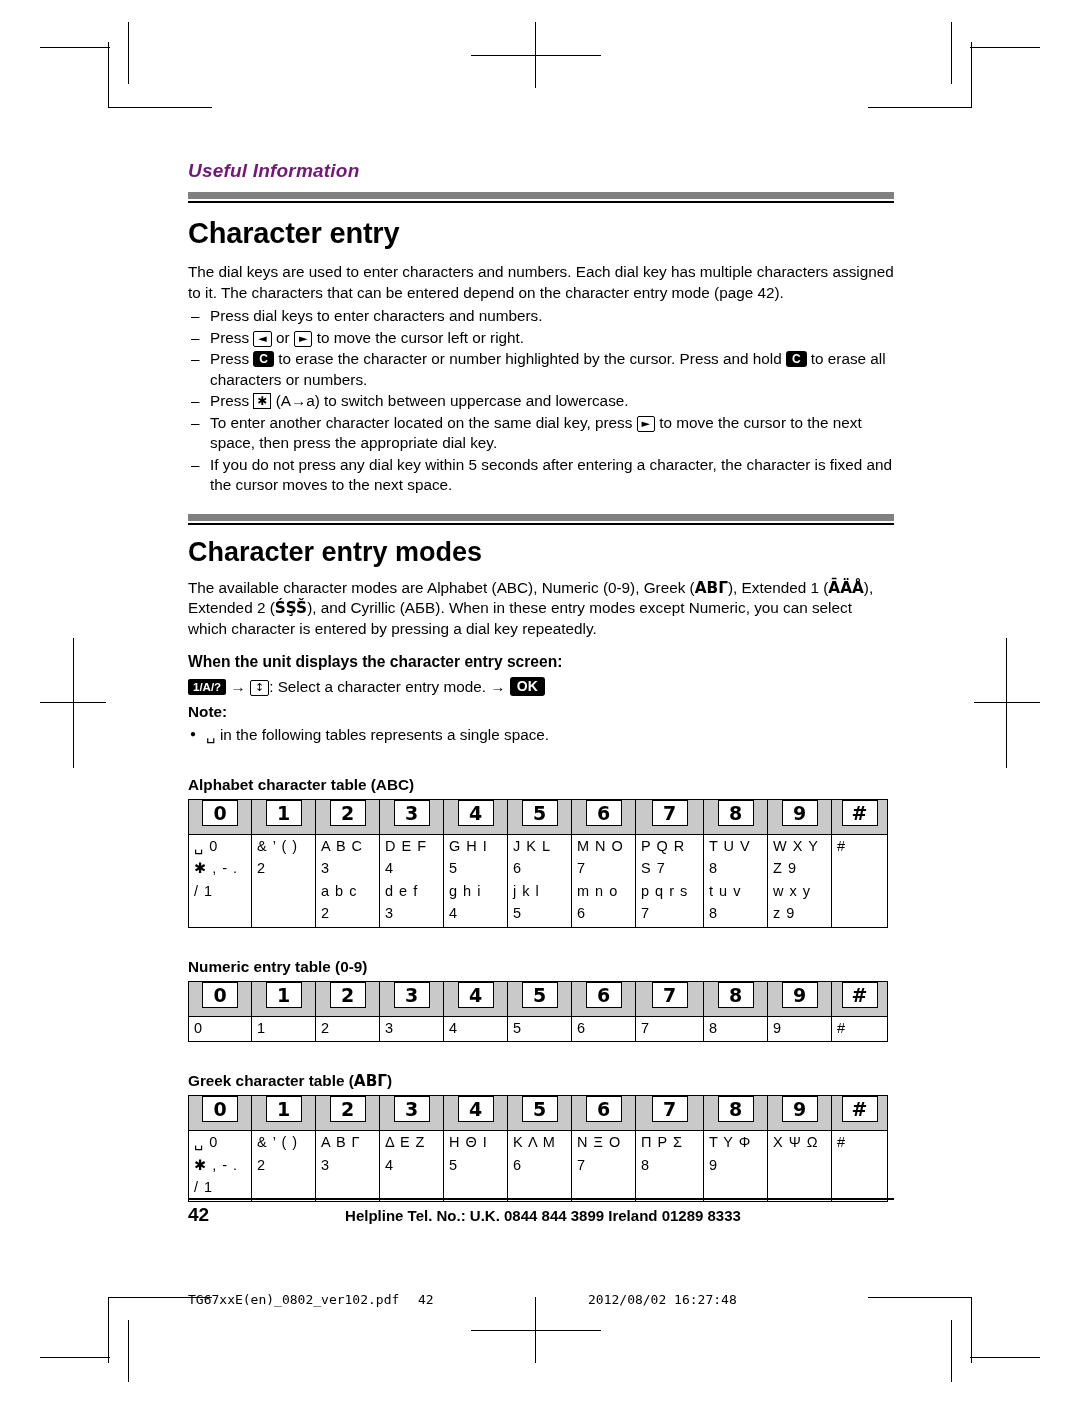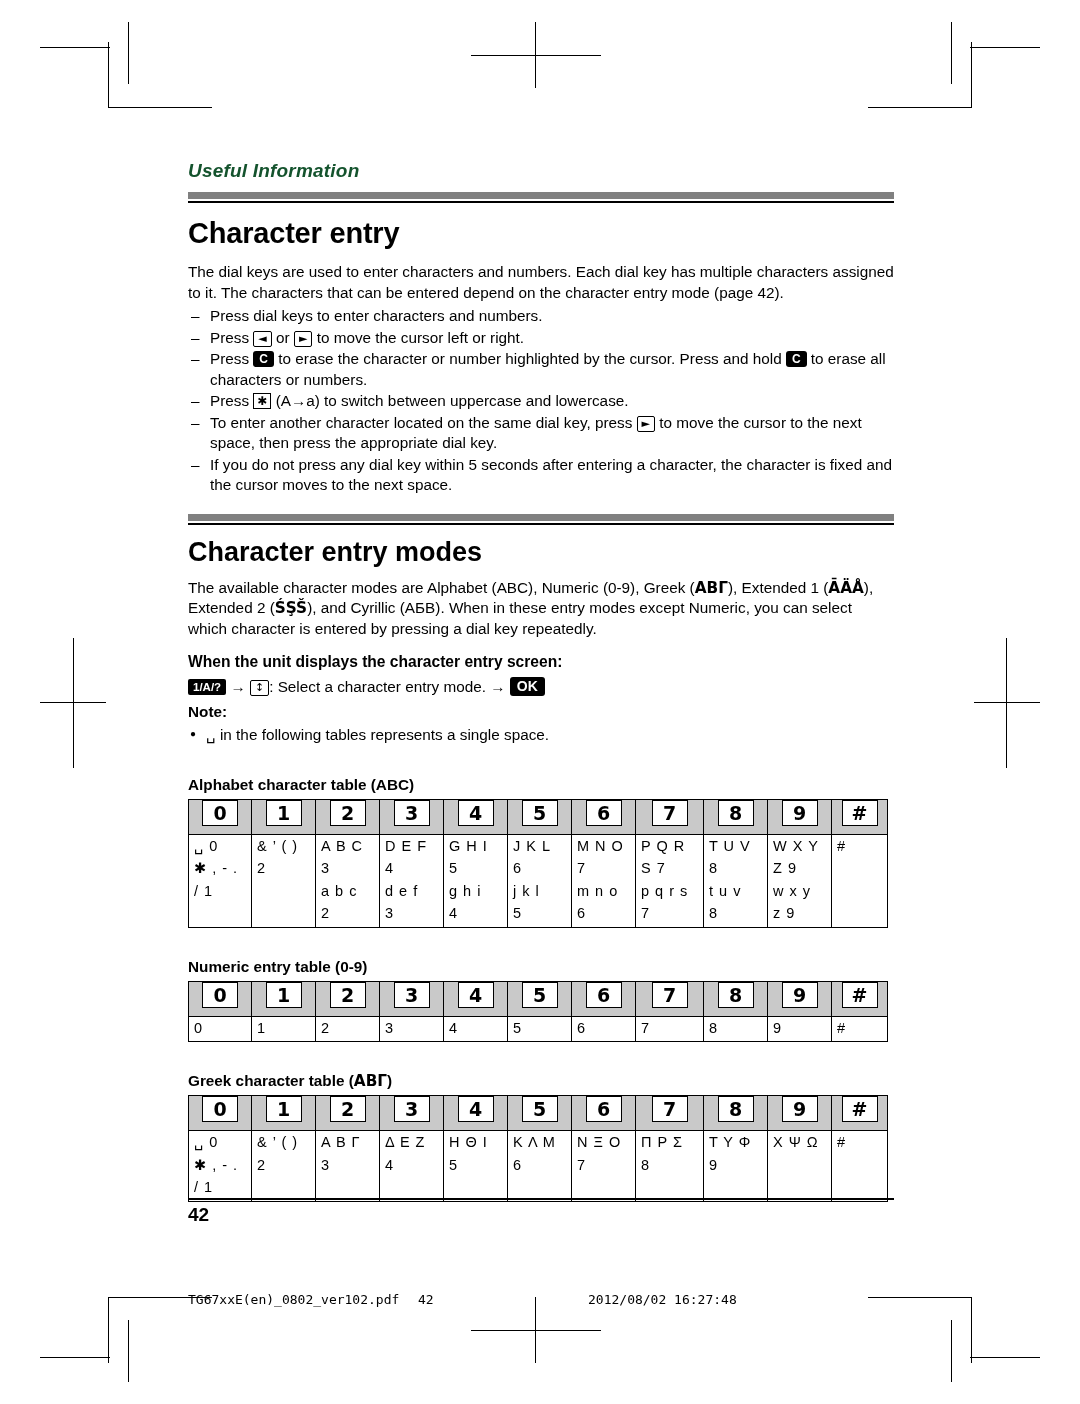--- a/index.html
+++ b/index.html
@@ -32,21 +32,21 @@
     position: absolute;
     left: 188px;
     top: 160px;
     width: 706px;
   }
 
   .running-head {
     font-size: 19px;
     font-weight: bold;
     font-style: italic;
-    color: #14532d;
+    color: #701a75;
     letter-spacing: 0.2px;
     margin-bottom: 10px;
   }
 
   .rule-thick {
     height: 7px;
     background: #808080;
     margin-top: 6px;
   }
   .rule-thin {
@@ -591,20 +591,21 @@
       </tr>
     </tbody>
       </table>
 
   </div>
 
   <div class="footer">
     <div class="footer-rule"></div>
     <div class="footer-row">
       <div class="pagenum">42</div>
+      <div class="helpline">Helpline Tel. No.: U.K. 0844 844 3899 Ireland 01289 8333</div>
     </div>
   </div>
 
   <div class="filestamp">
     <div class="fs-name">TG67xxE(en)_0802_ver102.pdf</div>
     <div class="fs-page">42</div>
     <div class="fs-date">2012/08/02   16:27:48</div>
   </div>
 
 </div>

